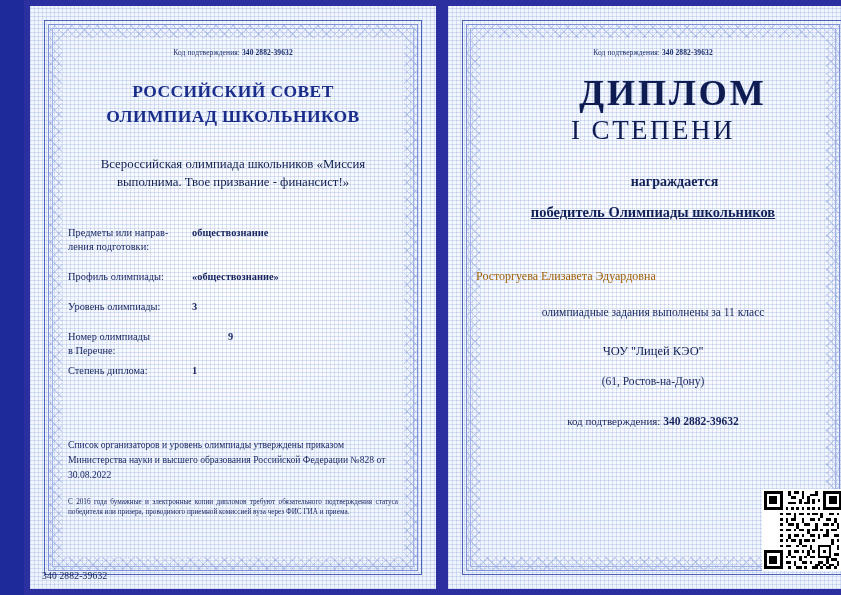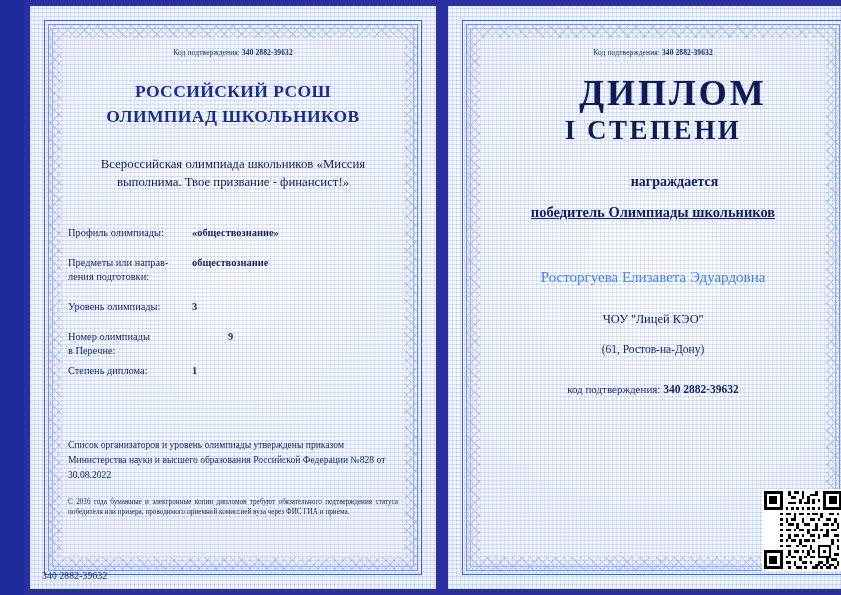--- a/index.html
+++ b/index.html
@@ -173,21 +173,21 @@
     font-weight: bold;
     font-size: 36px;
     letter-spacing: 3px;
     line-height: 1.05;
     text-shadow: 0 0 1px rgba(60,90,170,0.35);
     padding-left: 40px;
   }
   .diploma-degree {
     text-align: center;
     color: #0f1c52;
-    font-weight: bold;
+    font-weight: normal;
     font-size: 27px;
     letter-spacing: 2.5px;
     margin-top: 2px;
   }
   .awarded {
     text-align: center;
     margin-top: 28px;
     font-weight: bold;
     font-size: 14px;
     color: #102057;
@@ -195,24 +195,24 @@
   }
   .winner {
     text-align: center;
     margin-top: 14px;
     font-weight: bold;
     font-size: 14.5px;
     color: #102057;
     text-decoration: underline;
   }
   .person {
-    text-align: center;
+    text-align: left;
     margin-top: 48px;
-    font-size: 15px;
-    color: #3b82f6;
+    font-size: 12px;
+    color: #a16207;
   }
   .grade {
     text-align: center;
     margin-top: 22px;
     font-size: 11.5px;
     color: #16245c;
   }
   .school {
     text-align: center;
     margin-top: 26px;
@@ -255,45 +255,45 @@
     <div class="inner-frame"></div>
 
     <div class="content">
 
       <div class="verify-line">
         <span class="lbl">Код подтверждения:</span>
         <span class="code">340 2882-39632</span>
       </div>
 
       <div class="council-title">
-        <div>РОССИЙСКИЙ РСОШ</div>
+        <div>РОССИЙСКИЙ СОВЕТ</div>
         <div>ОЛИМПИАД ШКОЛЬНИКОВ</div>
       </div>
 
       <div class="olymp-name">Всероссийская олимпиада школьников «Миссия выполнима. Твое призвание - финансист!»</div>
 
       <div class="fields">
-
-        <div class="field-row">
-          <div class="field-label">
-            <span>Профиль олимпиады:</span>
-          </div>
-          <div class="field-value">«обществознание»</div>
-        </div>
 
         <div class="field-row">
           <div class="field-label">
             <span>Предметы или направ-</span>
             <span class="sub">ления подготовки:</span>
           </div>
           <div class="field-value">обществознание</div>
         </div>
 
         <div class="field-row">
           <div class="field-label">
+            <span>Профиль олимпиады:</span>
+          </div>
+          <div class="field-value">«обществознание»</div>
+        </div>
+
+        <div class="field-row">
+          <div class="field-label">
             <span>Уровень олимпиады:</span>
           </div>
           <div class="field-value">3</div>
         </div>
 
         <div class="field-row tight">
           <div class="field-label">
             <span>Номер олимпиады</span>
             <span class="sub">в Перечне:</span>
           </div>
@@ -333,20 +333,21 @@
         <span class="code">340 2882-39632</span>
       </div>
 
       <div class="diploma-word">ДИПЛОМ</div>
       <div class="diploma-degree">I СТЕПЕНИ</div>
 
       <div class="awarded">награждается</div>
       <div class="winner">победитель Олимпиады школьников</div>
 
       <div class="person">Росторгуева Елизавета Эдуардовна</div>
+      <div class="grade">олимпиадные задания выполнены за 11 класс</div>
       <div class="school">ЧОУ ''Лицей КЭО''</div>
       <div class="region">(61, Ростов-на-Дону)</div>
 
       <div class="code-line">
         <span>код подтверждения:</span>
         <b>340 2882-39632</b>
       </div>
 
     </div>
 

